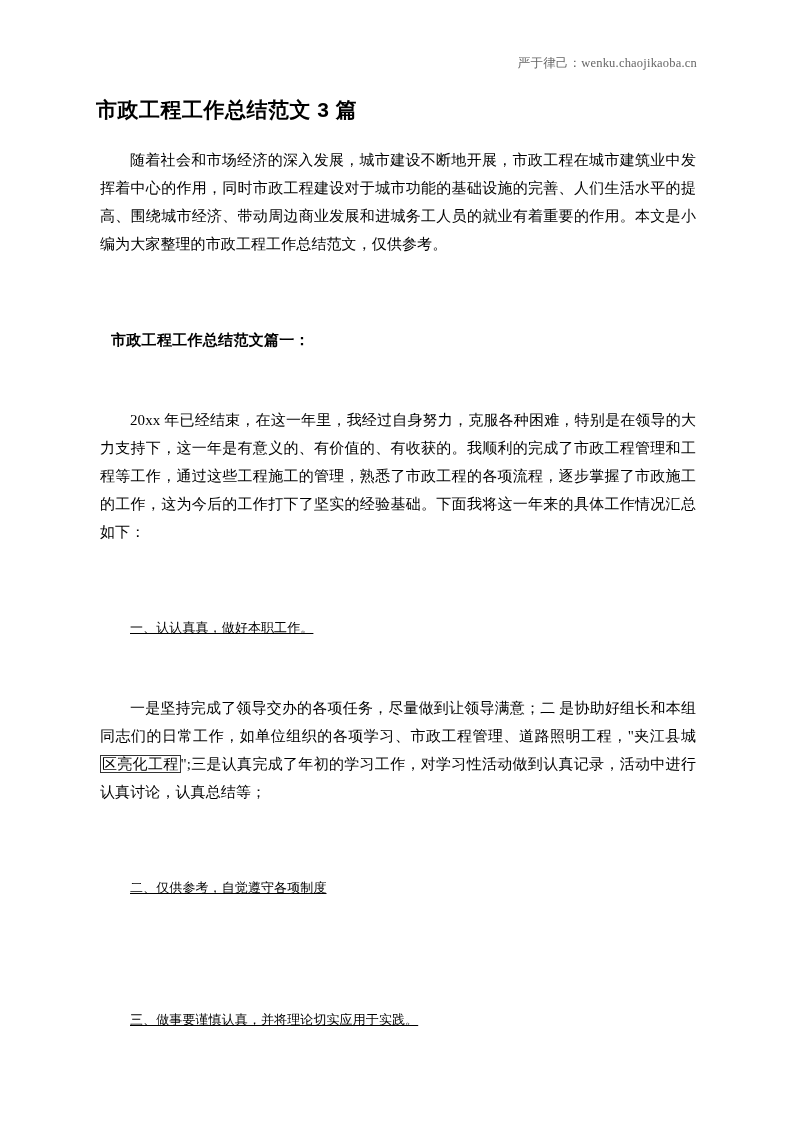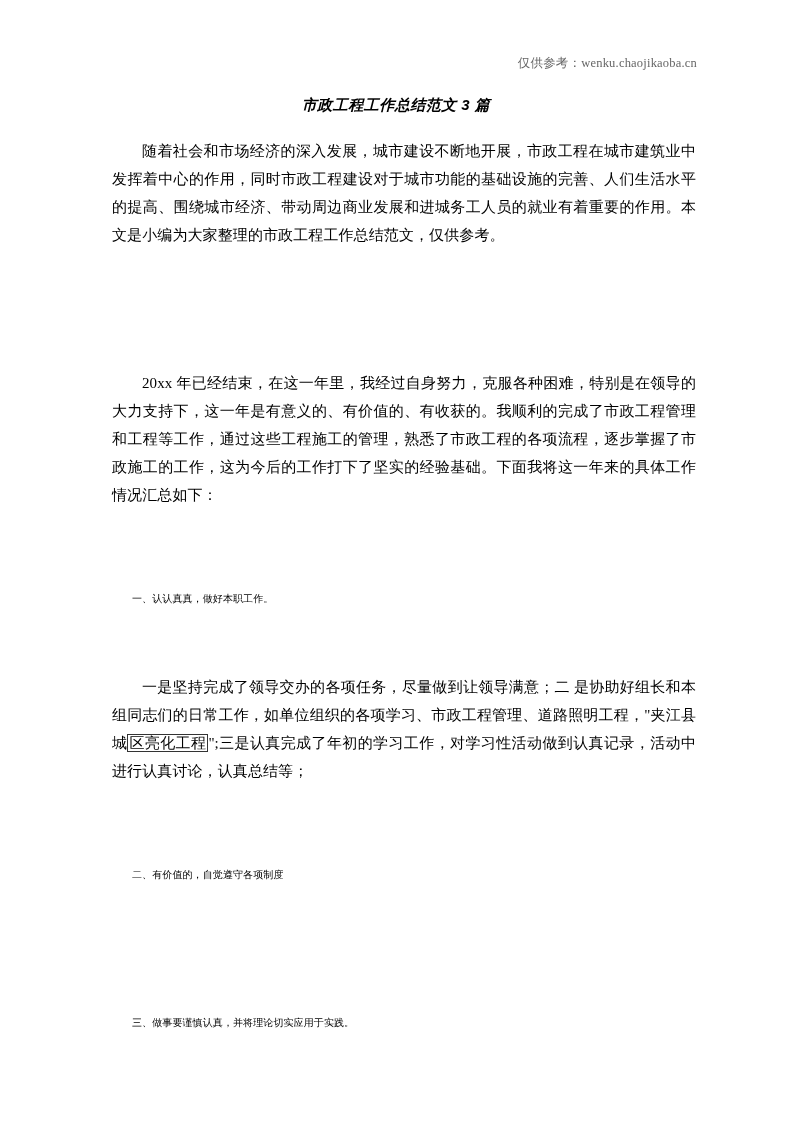--- a/index.html
+++ b/index.html
@@ -33,90 +33,91 @@
     white-space: nowrap;
   }
   .content {
     position: absolute;
     left: 96px;
     top: 96px;
     width: 600px;
   }
   .doc-title {
     font-family: "Liberation Sans", "DejaVu Sans", sans-serif;
-    font-size: 15px;
+    font-size: 21px;
     font-weight: bold;
-    text-align: center;
+    text-align: left;
     margin: 0 0 22px 0;
     letter-spacing: 0.5px;
-    font-style: italic;
   }
   p.body-text {
     font-size: 15px;
     line-height: 28px;
-    margin: 0 0 16px 16px;
+    margin: 0 0 16px 4px;
     text-align: justify;
     text-justify: inter-ideograph;
     text-indent: 2em;
     letter-spacing: 0.1px;
   }
   p.section-heading {
     font-family: "Liberation Sans", "DejaVu Sans", sans-serif;
     font-size: 15px;
     font-weight: bold;
     line-height: 28px;
     margin: 0;
     text-indent: 1em;
     letter-spacing: 0.3px;
   }
   p.sub-heading {
-    font-size: 10px;
+    font-size: 13px;
     line-height: 28px;
-    margin: 16px;
+    margin: 8px;
     text-indent: 2em;
     letter-spacing: 0.1px;
+    text-decoration: underline;
   }
   .gap-lg { height: 52px; }
   .gap-md { height: 44px; }
   .highlight-box {
     border: 1px solid #333333;
     padding: 0 1px;
   }
 </style>
 </head>
 <body>
 
 <div class="page">
 
-  <div class="watermark">仅供参考：wenku.chaojikaoba.cn</div>
+  <div class="watermark">严于律己：wenku.chaojikaoba.cn</div>
 
   <div class="content">
 
     <h1 class="doc-title">市政工程工作总结范文 3 篇</h1>
 
     <p class="body-text">随着社会和市场经济的深入发展，城市建设不断地开展，市政工程在城市建筑业中发挥着中心的作用，同时市政工程建设对于城市功能的基础设施的完善、人们生活水平的提高、围绕城市经济、带动周边商业发展和进城务工人员的就业有着重要的作用。本文是小编为大家整理的市政工程工作总结范文，仅供参考。</p>
 
     <div class="gap-lg"></div>
 
+    <p class="section-heading">市政工程工作总结范文篇一：</p>
 
     <div class="gap-lg"></div>
 
     <p class="body-text">20xx 年已经结束，在这一年里，我经过自身努力，克服各种困难，特别是在领导的大力支持下，这一年是有意义的、有价值的、有收获的。我顺利的完成了市政工程管理和工程等工作，通过这些工程施工的管理，熟悉了市政工程的各项流程，逐步掌握了市政施工的工作，这为今后的工作打下了坚实的经验基础。下面我将这一年来的具体工作情况汇总如下：</p>
 
     <div class="gap-md"></div>
 
     <p class="sub-heading">一、认认真真，做好本职工作。</p>
 
     <div class="gap-md"></div>
 
     <p class="body-text"><span>一是坚持完成了领导交办的各项任务，尽量做到让领导满意；二 是协助好组长和本组同志们的日常工作，如单位组织的各项学习、市政工程管理、道路照明工程，"夹江县城</span><span class="highlight-box">区亮化工程</span><span>";三是认真完成了年初的学习工作，对学习性活动做到认真记录，活动中进行认真讨论，认真总结等；</span></p>
 
     <div class="gap-md"></div>
 
-    <p class="sub-heading">二、有价值的，自觉遵守各项制度</p>
+    <p class="sub-heading">二、仅供参考，自觉遵守各项制度</p>
 
     <div class="gap-md"></div>
 
 
     <div class="gap-md"></div>
 
     <p class="sub-heading">三、做事要谨慎认真，并将理论切实应用于实践。</p>
 
   </div>
 

